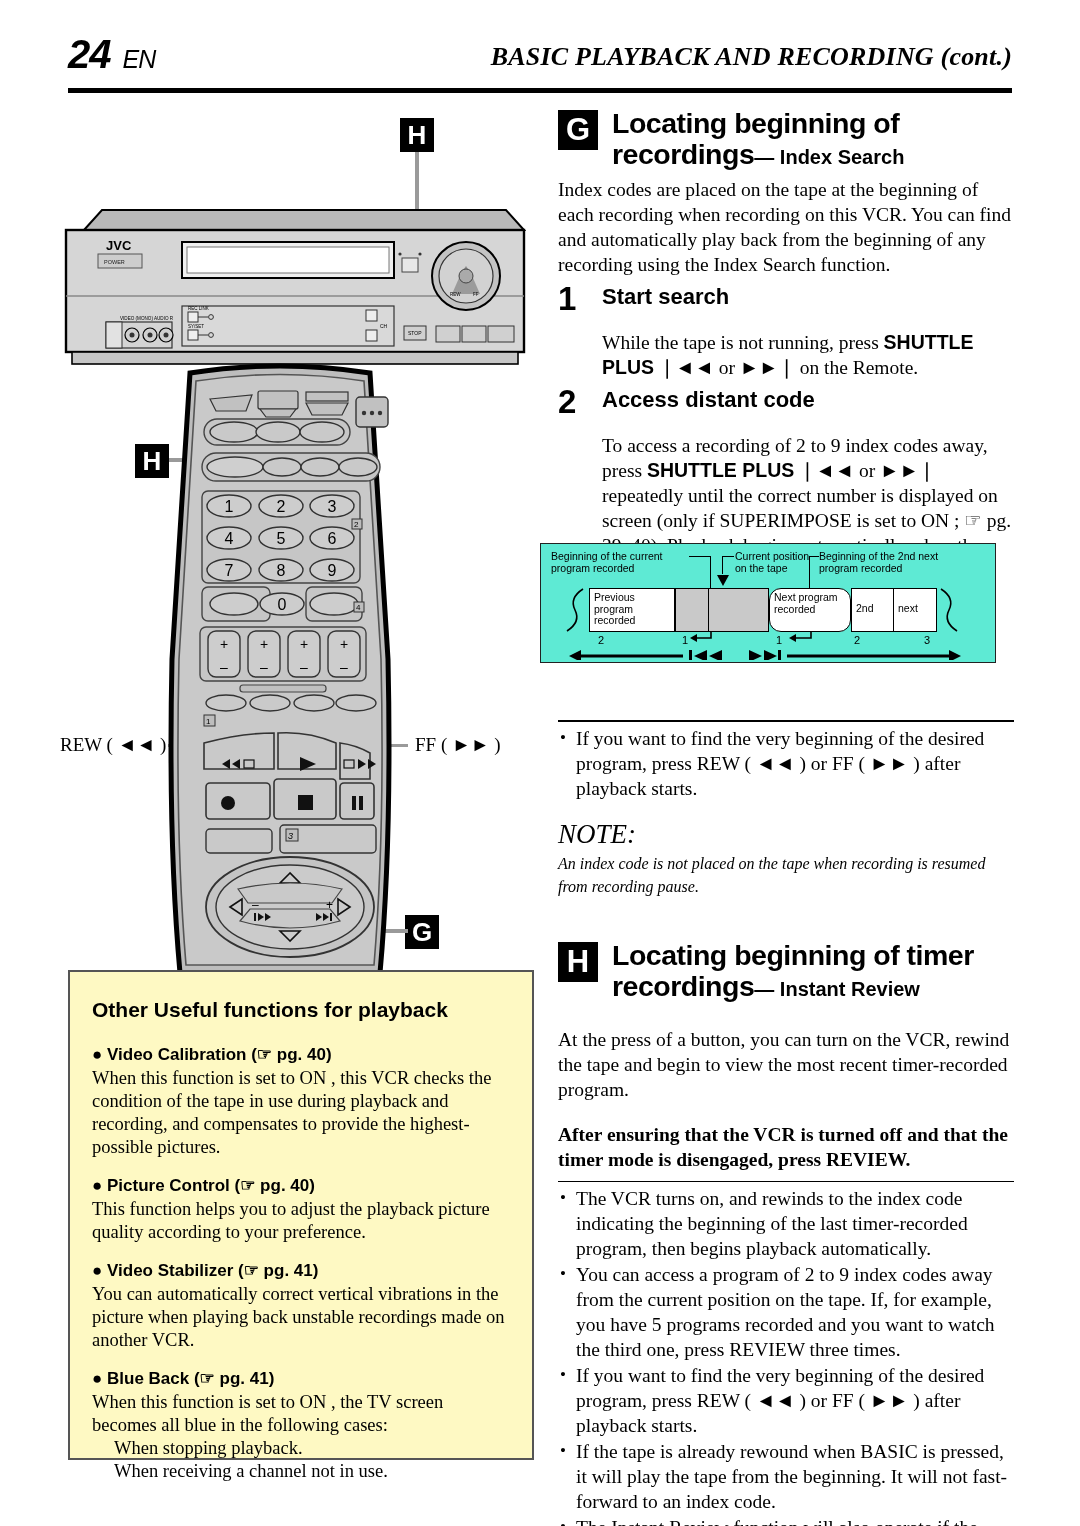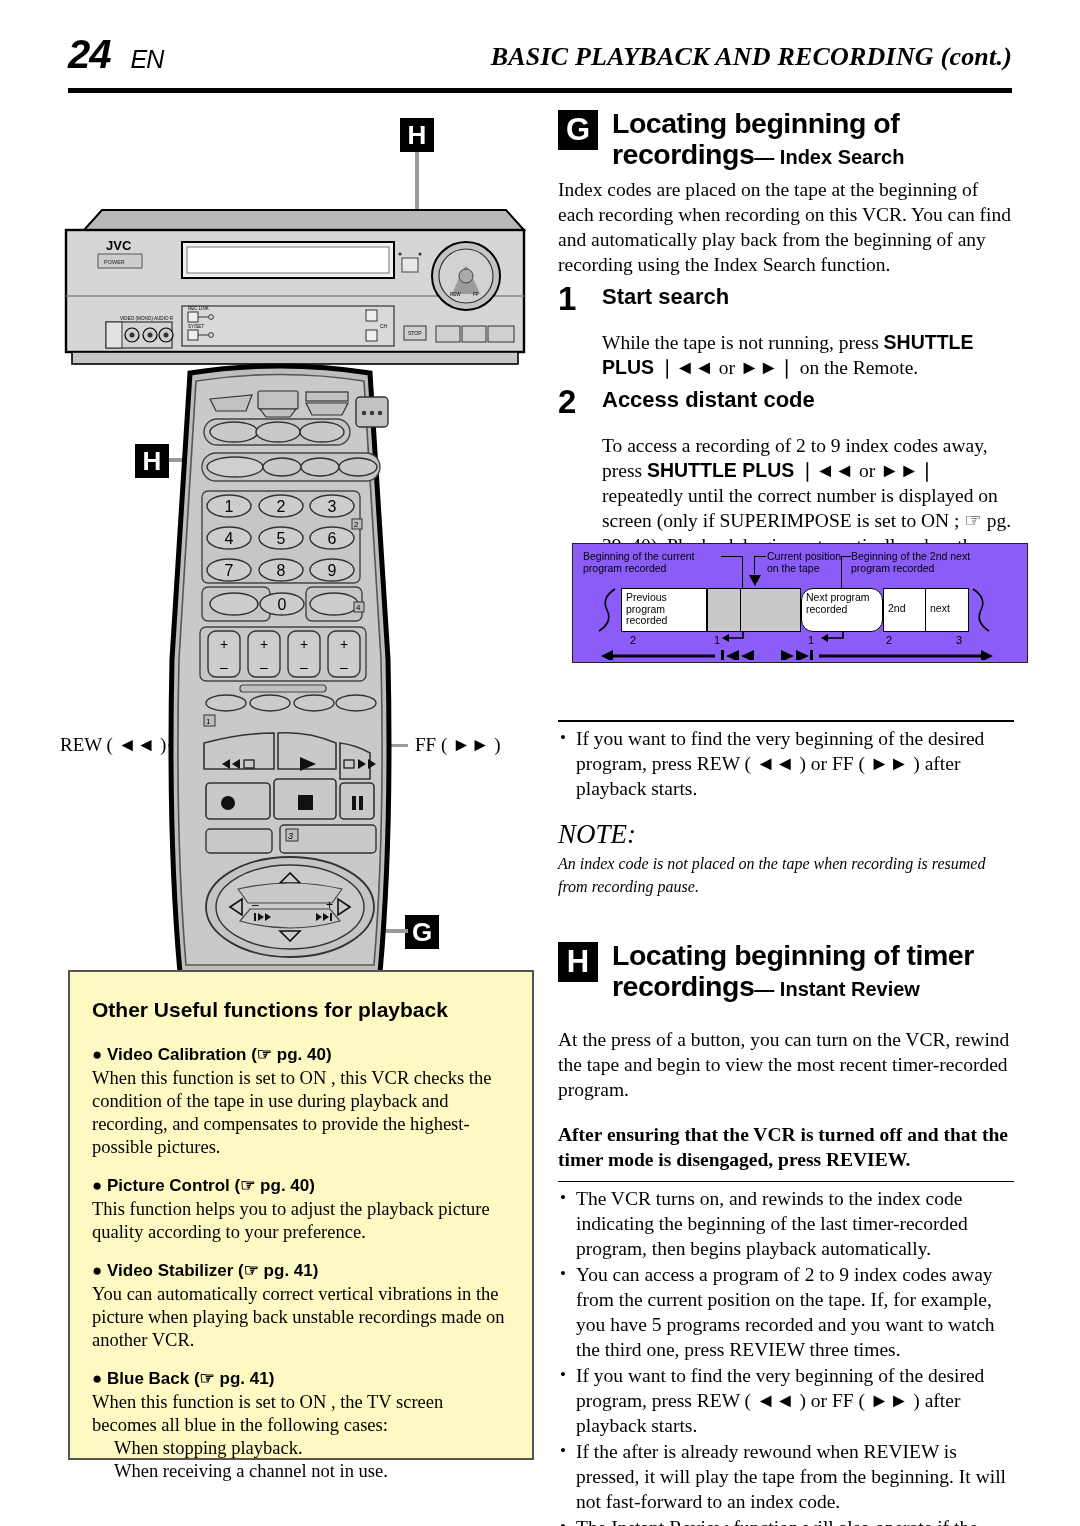--- a/index.html
+++ b/index.html
@@ -15,21 +15,21 @@
   .page { position:absolute; inset:0; }
 
   
   .header { position:absolute; left:68px; top:36px; width:944px; height:56px; }
   .pagenum {
     position:absolute; left:0; top:-4px;
     font-family:"Liberation Sans", sans-serif;
     font-weight:bold; font-style:italic; font-size:40px;
     letter-spacing:-1px;
   }
-  .pagenum .en { font-size:25px; font-weight:normal; font-style:italic; margin-left:20px; }
+  .pagenum .en { font-size:25px; font-weight:normal; font-style:italic; margin-left:12px; }
   .headtitle {
     position:absolute; right:0; top:6px;
     font-family:"Liberation Serif", serif;
     font-weight:bold; font-style:italic; font-size:26px;
     letter-spacing:.2px;
   }
   .headrule {
     position:absolute; left:68px; top:88px; width:944px; height:5px; background:#000;
   }
 
@@ -61,22 +61,22 @@
     position:absolute; left:0; top:-4px;
     font-family:"Liberation Sans", sans-serif; font-weight:bold; font-size:33px;
   }
   .step-title {
     font-family:"Liberation Sans", sans-serif; font-weight:bold; font-size:22px;
     line-height:26px; margin-bottom:1px;
   }
 
   
   .diagram-box {
-    position:absolute; left:572px; top:543px; width:456px; height:120px;
-    border:1.6px solid #222; background:#8b5cf6;
+    position:absolute; left:540px; top:543px; width:456px; height:120px;
+    border:1.6px solid #222; background:#5eead4;
   }
   .dg { position:absolute; inset:0; }
   .dg-lbl {
     position:absolute; font-family:"Liberation Sans", sans-serif;
     font-size:10.5px; line-height:12px; color:#000; white-space:pre-line;
   }
   .tape-strip { position:absolute; left:26px; top:44px; width:396px; height:44px; }
   .seg {
     position:absolute; top:0; height:44px; border-left:1.4px solid #000; border-right:1.4px solid #000;
     border-top:1.4px solid #000; border-bottom:1.4px solid #000;
@@ -418,21 +418,21 @@
     </div>
 
     <div class="body-txt" style="margin-top:22px;">At the press of a button, you can turn on the VCR, rewind the tape and begin to view the most recent timer-recorded program.</div>
 
     <div class="body-txt b" style="margin-top:20px;">After ensuring that the VCR is turned off and that the timer mode is disengaged, press REVIEW.</div>
 
     <div class="rule-thin"></div>
     <div class="body-txt bullet-row">The VCR turns on, and rewinds to the index code indicating the beginning of the last timer-recorded program, then begins playback automatically.</div>
     <div class="body-txt bullet-row">You can access a program of 2 to 9 index codes away from the current position on the tape. If, for example, you have 5 programs recorded and you want to watch the third one, press REVIEW three times.</div>
     <div class="body-txt bullet-row">If you want to find the very beginning of the desired program, press REW ( ◄◄ ) or FF ( ►► ) after playback starts.</div>
-    <div class="body-txt bullet-row">If the after is already rewound when REVIEW is pressed, it will play the tape from the beginning. It will not fast-forward to an index code.</div>
+    <div class="body-txt bullet-row">If the tape is already rewound when BASIC is pressed, it will play the tape from the beginning. It will not fast-forward to an index code.</div>
     <div class="body-txt bullet-row">The Instant Review function will also operate if the VCR is turned on.</div>
   </div>
 
   <div class="diagram-box">
     <div class="dg">
       <div class="dg-lbl" style="left:10px; top:6px;">Beginning of the current
 program recorded</div>
       <div class="dg-lbl" style="left:194px; top:6px;">Current position
 on the tape</div>
       <div class="dg-lbl" style="left:278px; top:6px;">Beginning of the 2nd next

